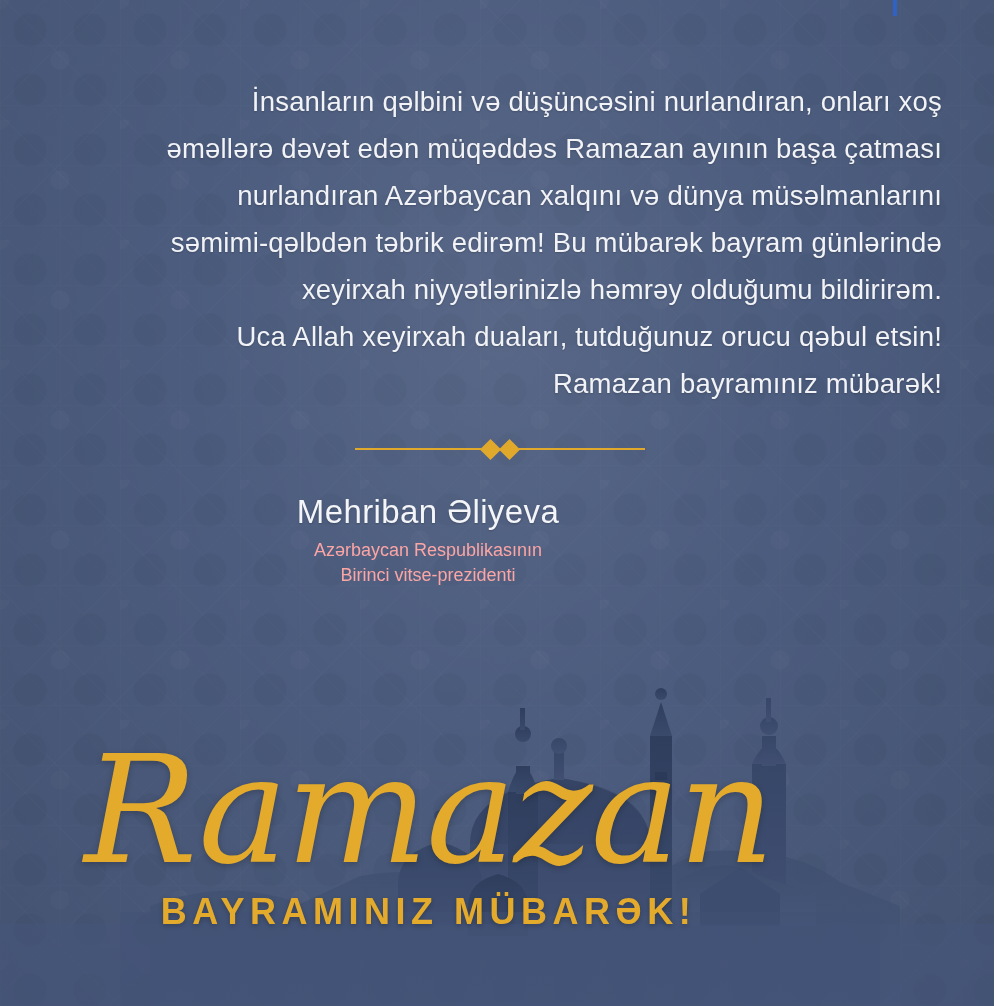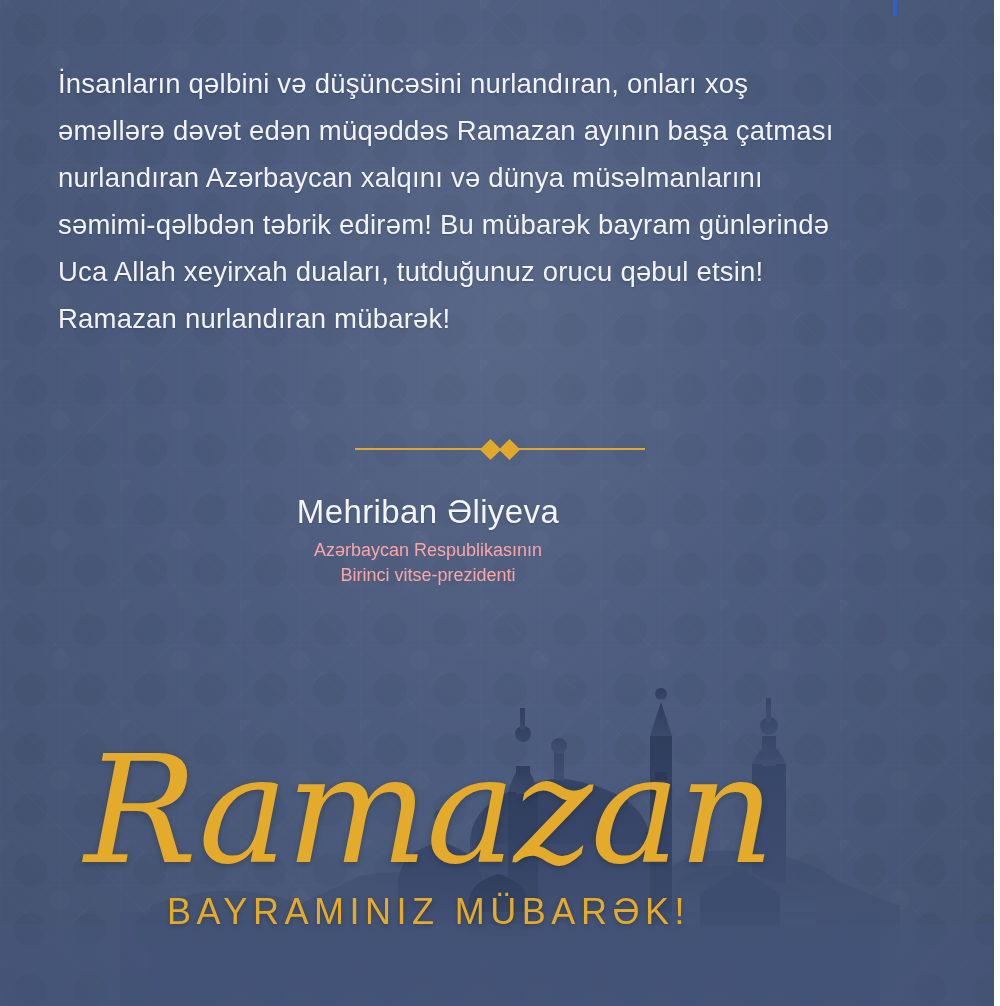--- a/index.html
+++ b/index.html
@@ -35,22 +35,22 @@
 
   
   #vignette {
     position:absolute; inset:0;
     background:radial-gradient(ellipse at 50% 32%, rgba(255,255,255,0.07) 0%, rgba(0,0,0,0.0) 45%, rgba(0,0,0,0.10) 100%);
   }
 
   
   #message {
     position:absolute;
-    left:58px; top:60px; width:884px;
-    text-align:left;
+    left:58px; top:78px; width:884px;
+    text-align:right;
     color:#f2f3f6;
     font-size:27.5px;
     line-height:47px;
     font-weight:300;
     letter-spacing:0.2px;
     text-shadow:0 1px 2px rgba(0,0,0,0.18);
   }
   #message p { margin:0; }
   #message .blk2 { margin-top:0px; }
 
@@ -116,21 +116,21 @@
     font-weight:400;
     letter-spacing:-2px;
     text-shadow:0 2px 6px rgba(0,0,0,0.22);
   }
   #wm-sub {
     display:block;
     margin-top:6px;
     color:#e3aa2b;
     font-size:36px;
     letter-spacing:5.5px;
-    font-weight:400;
+    font-weight:700;
     text-shadow:0 2px 5px rgba(0,0,0,0.22);
   }
 
   
   #top-artifact {
     position:absolute;
     left:893px; top:0; width:4px; height:16px;
     background:#2f62c4;
   }
   #right-edge {
@@ -212,22 +212,23 @@
 
     <rect x="0" y="348" width="1000" height="82" fill="#45557a" opacity="0.55"></rect>
     <rect x="120" y="336" width="760" height="94" fill="#425275" opacity="0.5"></rect>
   </svg>
 
   <div id="message">
     <p>İnsanların qəlbini və düşüncəsini nurlandıran, onları xoş</p>
     <p>əməllərə dəvət edən müqəddəs Ramazan ayının başa çatması</p>
     <p>nurlandıran Azərbaycan xalqını və dünya müsəlmanlarını</p>
     <p>səmimi-qəlbdən təbrik edirəm! Bu mübarək bayram günlərində</p>
+    <p>xeyirxah niyyətlərinizlə həmrəy olduğumu bildirirəm.</p>
     <p class="blk2">Uca Allah xeyirxah duaları, tutduğunuz orucu qəbul etsin!</p>
-    <p>Ramazan nurlandıran mübarək!</p>
+    <p>Ramazan bayramınız mübarək!</p>
   </div>
 
   <div id="divider">
     <span class="bar"></span>
     <span class="dia"></span>
     <span class="dia"></span>
     <span class="bar"></span>
   </div>
 
   <div id="signature">

